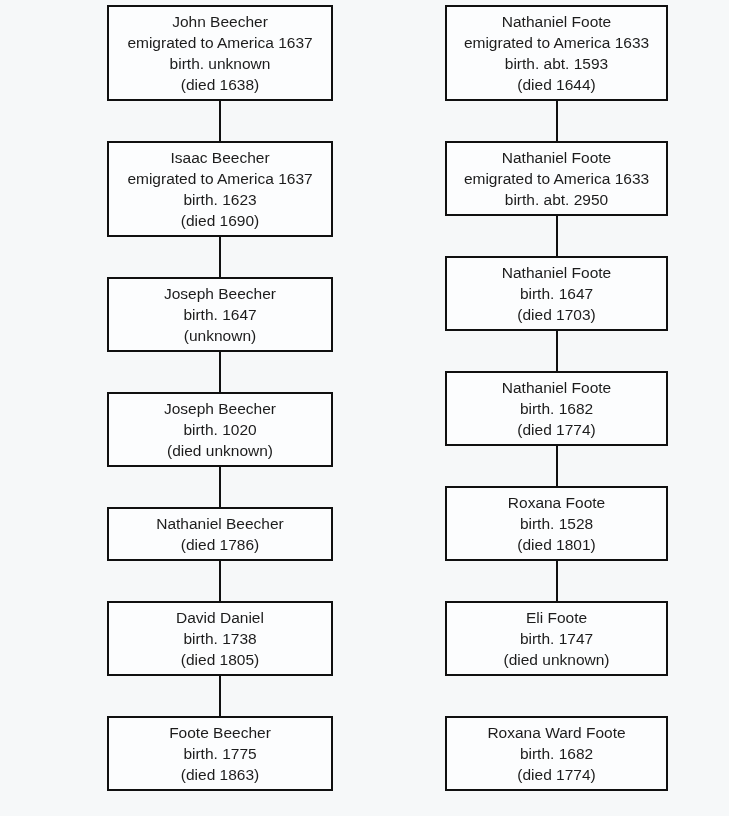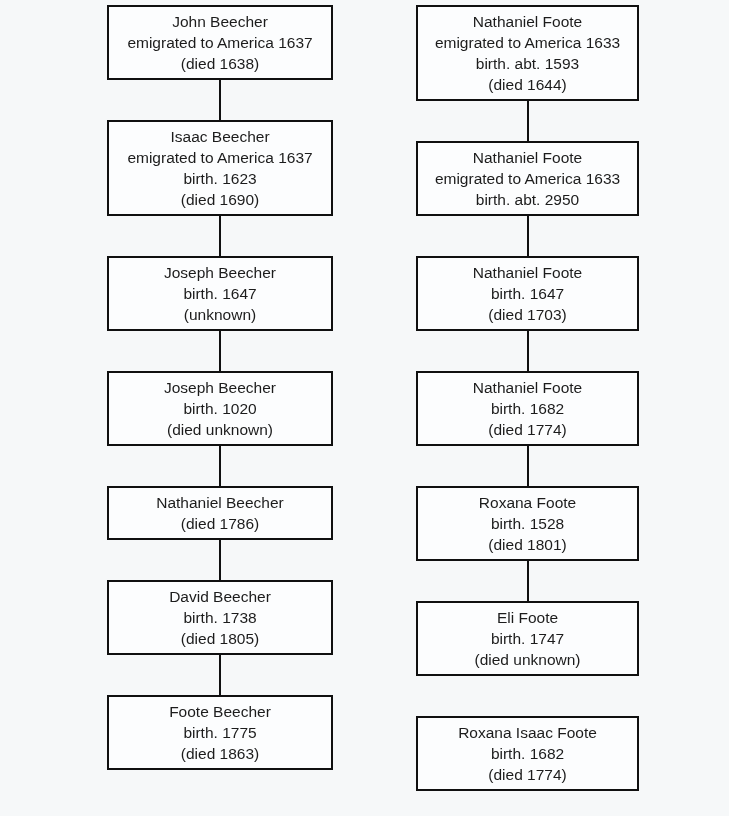--- a/index.html
+++ b/index.html
@@ -13,21 +13,21 @@
     font-family: "Liberation Sans", sans-serif;
     color: var(--text-color, #1c1c1c);
     overflow: hidden;
   }
   .canvas {
     box-sizing: border-box;
     width: 729px;
     height: 816px;
     padding: 5px 0 0 107px;
     display: flex;
-    gap: 83px;
+    gap: 112px;
     align-items: flex-start;
   }
   .column {
     display: flex;
     flex-direction: column;
     align-items: center;
   }
   .column.left  { width: 226px; }
   .column.right { width: 223px; }
   .person-box {
@@ -57,20 +57,21 @@
   }
 </style>
 </head>
 <body style="--page-bg: #f6f8f9; --box-bg: #fcfdfe; --border-color: #101010; --connector-color: #101010; --text-color: #1c1c1c;">
 
 <div class="canvas">
   <div class="column left" id="col-0">
   <div class="person-box">
     <div class="line">John Beecher</div>
     <div class="line italic">emigrated to America 1637</div>
+    <div class="line italic">birth. unknown</div>
     <div class="line">(died 1638)</div>
   </div>
 <div class="connector"></div>
   <div class="person-box">
     <div class="line">Isaac Beecher</div>
     <div class="line italic">emigrated to America 1637</div>
     <div class="line italic">birth. 1623</div>
     <div class="line">(died 1690)</div>
   </div>
 <div class="connector"></div>
@@ -88,21 +89,21 @@
     <div class="line">(died unknown)</div>
   </div>
 <div class="connector"></div>
   <div class="person-box">
     <div class="line">Nathaniel Beecher</div>
 
     <div class="line">(died 1786)</div>
   </div>
 <div class="connector"></div>
   <div class="person-box">
-    <div class="line">David Beecher</div>
+    <div class="line">David Daniel</div>
 
     <div class="line italic">birth. 1738</div>
     <div class="line">(died 1805)</div>
   </div>
 <div class="connector"></div>
   <div class="person-box">
     <div class="line">Foote Beecher</div>
 
     <div class="line italic">birth. 1775</div>
     <div class="line">(died 1863)</div>
@@ -144,19 +145,19 @@
   </div>
 <div class="connector"></div>
   <div class="person-box">
     <div class="line">Eli Foote</div>
 
     <div class="line italic">birth. 1747</div>
     <div class="line">(died unknown)</div>
   </div>
 <div class="spacer"></div>
   <div class="person-box">
-    <div class="line">Roxana Isaac Foote</div>
+    <div class="line">Roxana Ward Foote</div>
 
     <div class="line italic">birth. 1682</div>
     <div class="line">(died 1774)</div>
   </div>
 </div>
 </div>
 
 </body></html>

